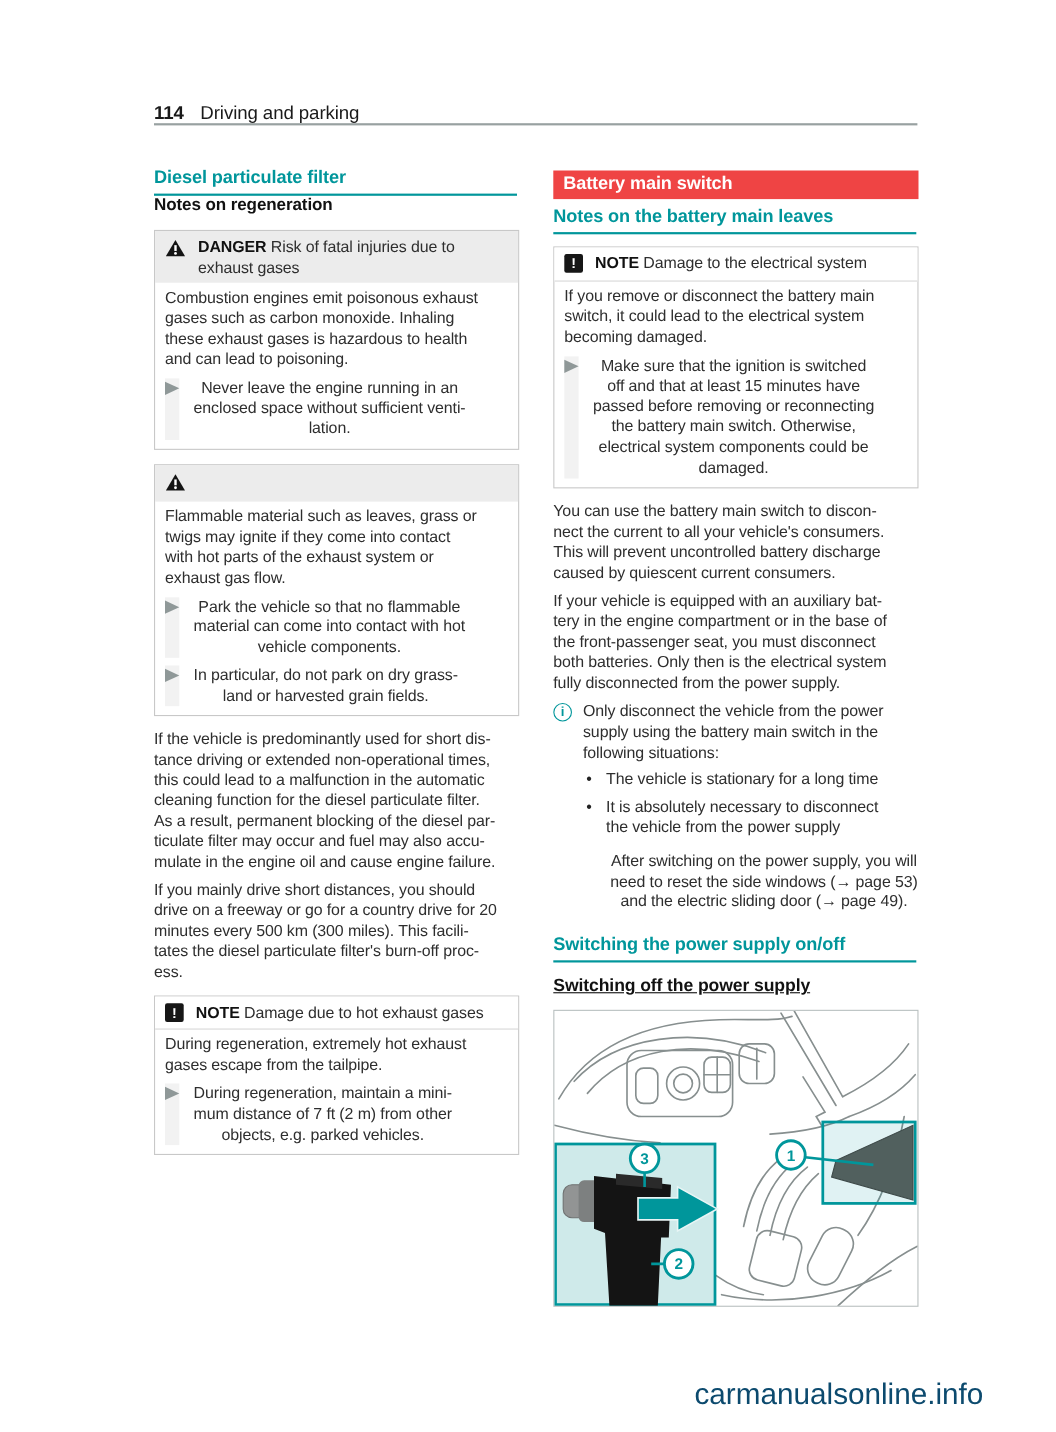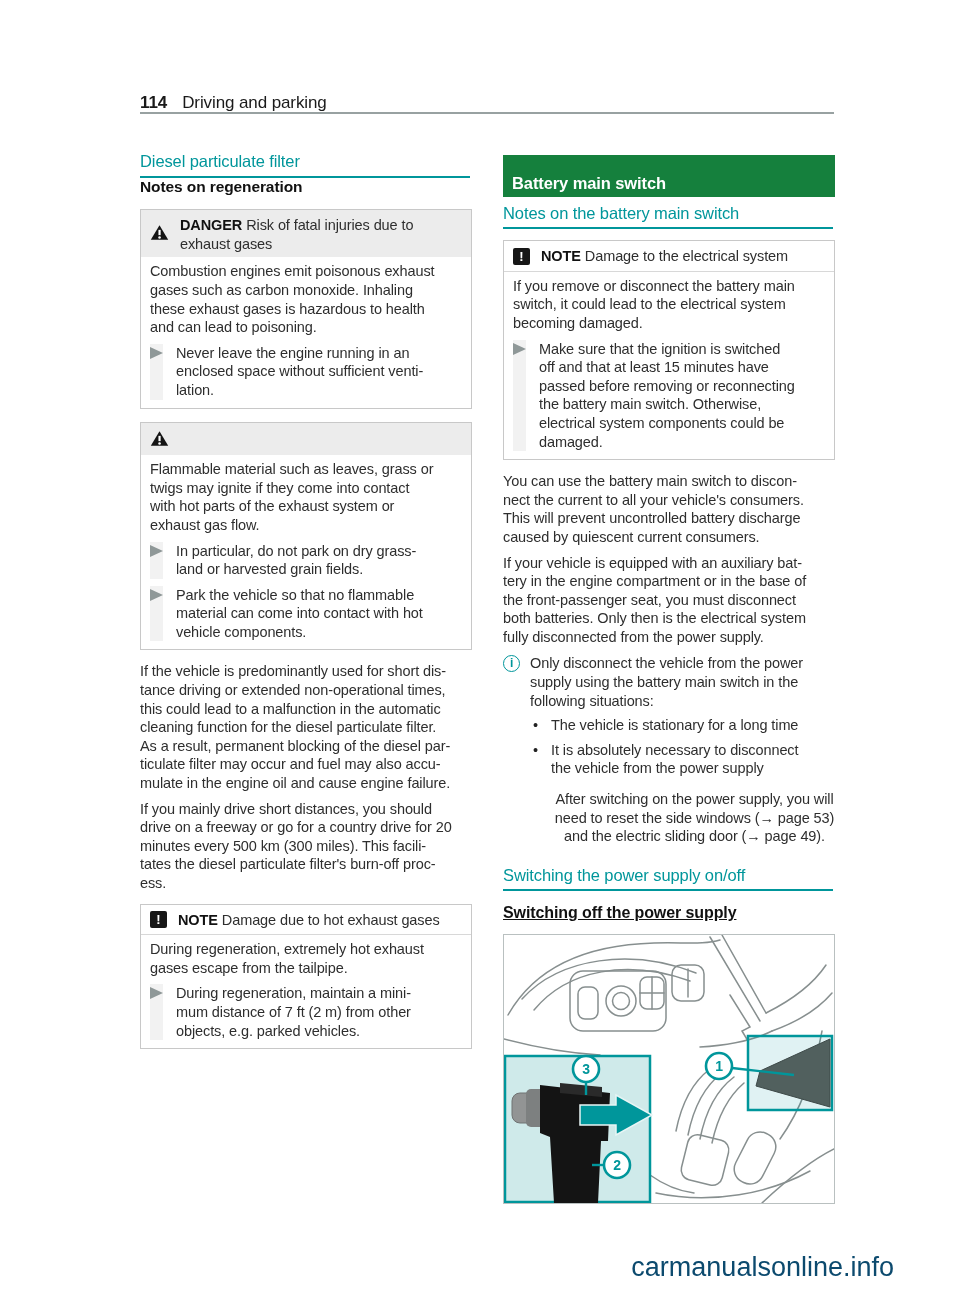--- a/index.html
+++ b/index.html
@@ -10,43 +10,43 @@
   }
   .pagehead { position:absolute; left:140px; top:94px; white-space:nowrap; color:#1a1a1a; }
   .pagenum { font-weight:bold; font-size:17px; margin-right:15px; }
   .pagetitle { font-size:17px; }
   .headrule { position:absolute; left:140px; top:112px; width:694px; height:2px; background:#98a1a1; }
 
   .col { position:absolute; width:356px; }
   .col-left  { left:140px; top:152px; }
   .col-right { left:503px; top:155px; }
 
-  .teal-h { color:#00969b; font-size:16.5px; font-weight:normal; margin:0; padding:0 0 5px 0;
+  .teal-h { color:#00969b; font-size:16.5px; font-weight:bold; margin:0; padding:0 0 5px 0;
             border-bottom:2px solid #00969b; width:330px; box-sizing:border-box; }
   .black-h { font-size:15.5px; font-weight:bold; color:#111; margin:0 0 0 0; }
-  .section-box { background:#15803d; color:#fff; font-weight:bold; font-size:16.5px;
-                 padding:19px 9px 4px 9px; width:332px; box-sizing:border-box; }
+  .section-box { background:#ef4444; color:#fff; font-weight:bold; font-size:16.5px;
+                 padding:3px 9px 4px 9px; width:332px; box-sizing:border-box; }
   .col-right .teal-h { margin-top:7px; }
   .teal-h.second { margin-top:20px; }
   .black-h.second { font-size:16px; margin-top:13px;text-decoration:underline; }
 
   .warnbox { border:1px solid #c8c8c8; width:332px; box-sizing:border-box; background:#fff; }
   .mt-box  { margin-top:13px; }
   .mt-note { margin-top:11px; }
-  .wb-head { display:flex; gap:11px; padding:6px 10px 4px 9px; background:#ececec; align-items:center; }
+  .wb-head { display:flex; gap:11px; padding:6px 10px 4px 9px; background:#ececec; align-items:flex-start; }
   .wb-head.plain { background:#fff; border-bottom:1px solid #d8d8d8; padding:6px 10px 5px 9px; }
   .wb-body { padding:5px 10px 8px 9px; }
   .pre { white-space:pre-line; margin:0; }
   .head-text b { color:#111; }
 
   .tri-icon { flex:0 0 19px; margin-top:1px; }
   .note-icon { flex:0 0 17px; height:17px; background:#161616; color:#fff; font-weight:bold;
                text-align:center; line-height:17px; border-radius:2px; font-size:13px; letter-spacing:0; }
 
-  .bullet { display:flex; margin-top:7px; }
+  .bullet { display:flex; margin-top:7px;text-align:center; }
   .bullet .bar { flex:0 0 13px; margin-right:13px; background:#f2f2f2; position:relative; min-height:19px; }
   .bullet .bar::before { content:""; position:absolute; top:3px; left:0; width:0; height:0;
     border-left:13px solid #8f9898; border-top:6.5px solid transparent; border-bottom:6.5px solid transparent; }
 
   .para { margin:7px 0 0 0; }
   .para.first { margin-top:12px; }
 
   .info-row { display:flex; margin-top:8px; gap:10px; }
   .info-icon { flex:0 0 17px; height:17px; box-sizing:border-box; border:1.7px solid #00969b; color:#00969b;
                border-radius:50%; text-align:center; line-height:14px; font-size:12px; font-weight:bold; margin-top:1px; }
@@ -109,28 +109,28 @@
             </svg>
         </span>
       </div>
       <div class="wb-body">
         <p class="pre">Flammable material such as leaves, grass or
 twigs may ignite if they come into contact
 with hot parts of the exhaust system or
 exhaust gas flow.</p>
         <div class="bullet">
           <span class="bar"></span>
-          <p class="pre">In particular, do not park on dry grass-
-land or harvested grain fields.</p>
-        </div>
-        <div class="bullet">
-          <span class="bar"></span>
           <p class="pre">Park the vehicle so that no flammable
 material can come into contact with hot
 vehicle components.</p>
+        </div>
+        <div class="bullet">
+          <span class="bar"></span>
+          <p class="pre">In particular, do not park on dry grass-
+land or harvested grain fields.</p>
         </div>
       </div>
     </div>
 
     <p class="pre para first">If the vehicle is predominantly used for short dis-
 tance driving or extended non-operational times,
 this could lead to a malfunction in the automatic
 cleaning function for the diesel particulate filter.
 As a result, permanent blocking of the diesel par-
 ticulate filter may occur and fuel may also accu-
@@ -154,21 +154,21 @@
           <p class="pre">During regeneration, maintain a mini-
 mum distance of 7 ft (2 m) from other
 objects, e.g. parked vehicles.</p>
         </div>
       </div>
     </div>
   </section>
 
   <section class="col col-right">
     <div class="section-box">Battery main switch</div>
-    <h2 class="teal-h">Notes on the battery main switch</h2>
+    <h2 class="teal-h">Notes on the battery main leaves</h2>
 
     <div class="warnbox mt-note">
       <div class="wb-head plain">
         <span class="note-icon">!</span>
         <p class="pre head-text"><b>NOTE</b> <span>Damage to the electrical system</span></p>
       </div>
       <div class="wb-body">
         <p class="pre">If you remove or disconnect the battery main
 switch, it could lead to the electrical system
 becoming damaged.</p>

